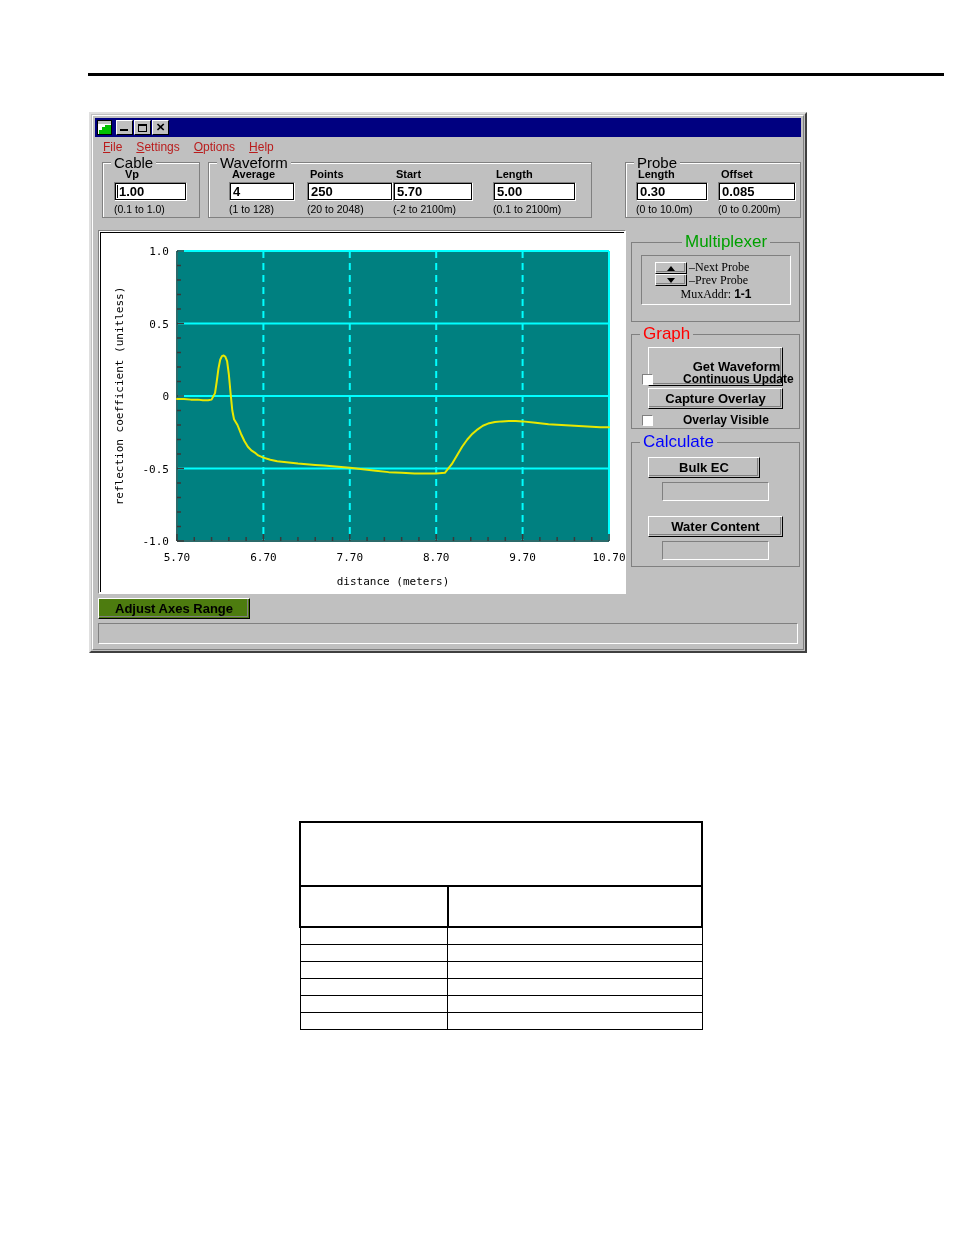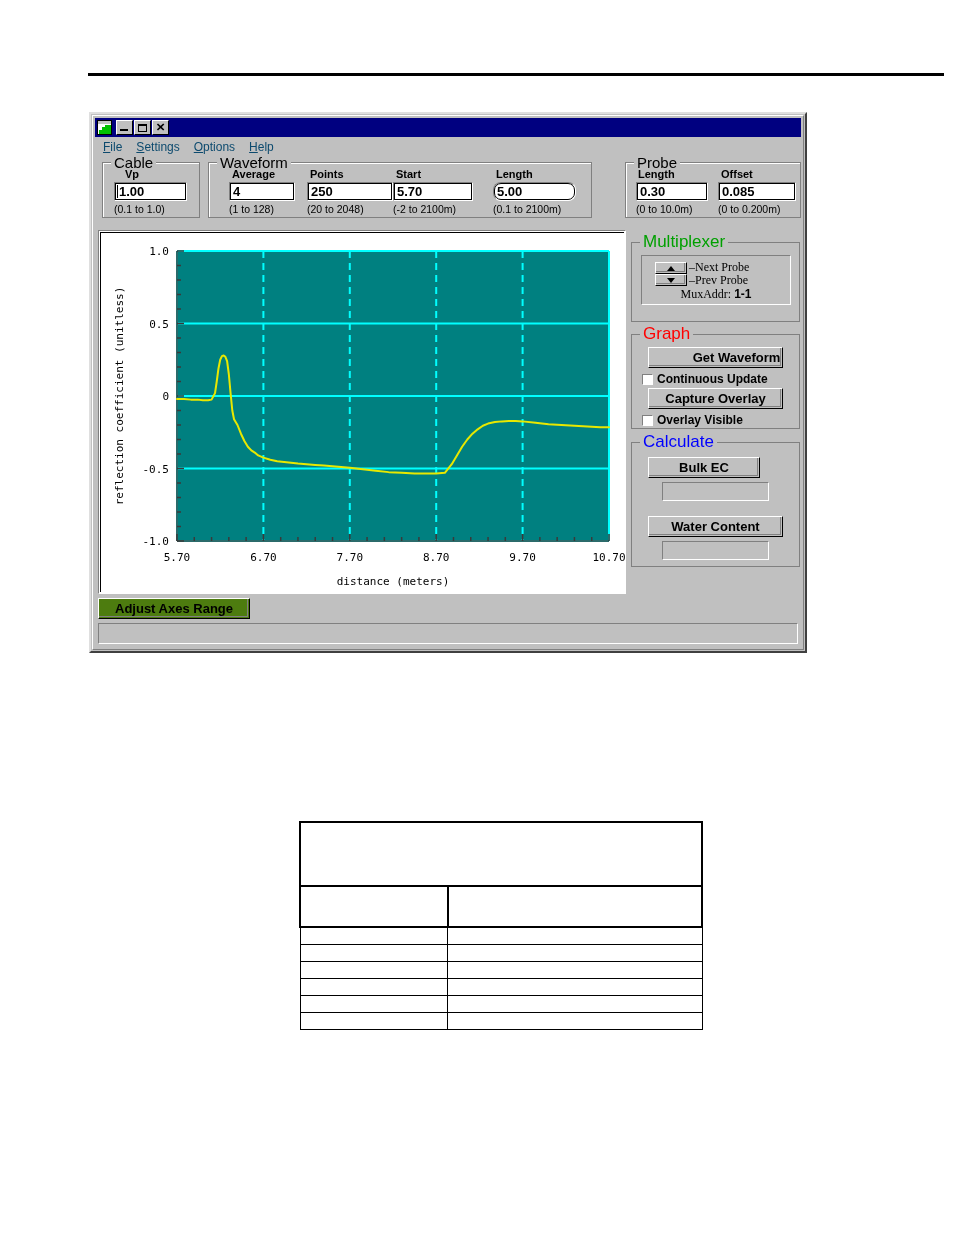--- a/index.html
+++ b/index.html
@@ -68,21 +68,21 @@
   }
   .wbtn.min::after{content:"";position:absolute;left:3px;bottom:3px;width:8px;height:2px;background:#000;}
   .wbtn.max::after{content:"";position:absolute;left:3px;top:3px;width:9px;height:8px;border:1px solid #000;border-top-width:2px;box-sizing:border-box;}
   .wbtn.close{font-weight:bold;font-size:11px;padding-bottom:1px;}
   .wbtn.close span{display:block;transform:scaleX(1.05);}
 
   
   .menubar{
     position:absolute;left:3px;top:22px;right:3px;height:18px;
     display:flex;align-items:center;gap:0px;
-    font-size:12px;color:#0c4a6e;
+    font-size:12px;color:#b91c1c;
   }
   .menuitem{padding:1px 7px 1px 7px;cursor:default;white-space:nowrap;}
   .menuitem u{text-decoration:underline;}
   .groupbox{
     position:absolute;
     border:1px solid #808080;
     border-top-color:#808080;
     box-shadow:1px 1px 0 0 #ffffff inset;
     box-sizing:border-box;
   }
@@ -195,21 +195,21 @@
   .muxaddr{position:absolute;left:0;right:0;top:31px;text-align:center;font-size:12px;color:#000;font-family:"Liberation Serif",serif;}
   .muxaddr b{font-family:"Liberation Sans",sans-serif;font-size:12px;}
 
   .chk-row{position:absolute;display:flex;align-items:center;gap:4px;}
   .chkbox{
     width:11px;height:11px;background:#ffffff;flex:0 0 auto;
     border-top:1px solid #808080;border-left:1px solid #808080;
     border-right:1px solid #ffffff;border-bottom:1px solid #ffffff;
     box-sizing:border-box;
   }
-  .chk-lbl{font-size:12px;font-weight:bold;color:#000;white-space:nowrap;}
+  .chk-lbl{font-size:12px;font-weight:bold;color:#000;white-space:nowrap;margin-left:26px;}
 
   .result-box{
     position:absolute;height:19px;background:#c0c0c0;
     border-top:1px solid #808080;border-left:1px solid #808080;
     border-right:1px solid #ffffff;border-bottom:1px solid #ffffff;
     box-sizing:border-box;
   }
 
   
   .statusbar{
@@ -286,21 +286,21 @@
           </div>
       <div class="fld-range" style="left:98px;top:40px;">(20 to 2048)</div>
 
       <div class="fld-label" style="left:187px;top:5px;">Start</div>
       <div class="fld-box" style="left:184px;top:19px;width:80px;">
             <span>5.70</span>
           </div>
       <div class="fld-range" style="left:184px;top:40px;">(-2 to 2100m)</div>
 
       <div class="fld-label" style="left:287px;top:5px;">Length</div>
-      <div class="fld-box" style="left:284px;top:19px;width:83px;border-radius:8px;">
+      <div class="fld-box" style="left:284px;top:19px;width:83px;">
             <span>5.00</span>
           </div>
       <div class="fld-range" style="left:284px;top:40px;">(0.1 to 2100m)</div>
     </div>
 
     <div class="groupbox" style="left:527px;top:10px;width:176px;height:56px;">
       <div class="group-legend">Probe</div>
 
       <div class="fld-label" style="left:12px;top:5px;">Length</div>
       <div class="fld-box" style="left:10px;top:19px;width:72px;">
@@ -397,40 +397,40 @@
             <polyline points="76.00,165.90 82.91,165.90 89.82,166.63 96.74,166.63 101.92,167.35 107.10,167.35 110.56,166.63 114.02,160.10 115.74,148.50 117.47,135.45 119.20,126.75 120.93,123.13 122.66,122.40 124.38,123.85 126.11,128.20 127.84,141.25 129.57,160.10 131.30,177.50 133.02,186.20 136.48,192.00 139.94,200.70 143.39,207.95 146.85,213.75 150.30,217.38 153.76,219.55 157.22,222.45 162.40,224.63 169.31,226.80 176.22,228.25 183.14,228.98 190.05,229.70 196.96,230.43 205.60,231.15 214.24,231.88 222.88,232.60 231.52,233.32 240.16,234.05 248.80,234.78 261.76,236.22 274.72,237.68 287.68,239.13 300.64,239.85 313.60,240.57 326.56,240.57 335.20,240.57 343.84,239.85 350.75,231.15 355.94,222.45 361.12,213.75 366.30,206.50 371.49,200.70 376.67,196.35 381.86,192.72 387.04,190.55 393.95,189.10 400.86,188.38 407.78,187.94 414.69,187.94 421.60,188.38 434.56,189.82 447.52,191.28 460.48,192.00 473.44,192.72 486.40,193.45 499.36,194.18 508.00,194.18" fill="none" stroke="#e8e800" stroke-width="2" stroke-linejoin="round" stroke-linecap="round"></polyline>
           </svg>
     </div>
   </div>
 
   <div class="adjust-btn">Adjust Axes Range</div>
 
   <div class="right-panel">
 
     <div class="sect" style="top:12px;height:80px;">
-      <div class="sect-legend" style="color:#00a000;">Multiplexer</div>
+      <div class="sect-legend" style="color:#00a000;margin-left:42px;">Multiplexer</div>
       <div class="mux-box">
         <div class="spin" style="left:13px;top:6px;">
           <div class="tri-up"></div>
         </div>
         <div class="spin" style="left:13px;top:18px;">
           <div class="tri-dn"></div>
         </div>
         <div class="probe-lbl" style="left:47px;top:4px;">–Next Probe</div>
         <div class="probe-lbl" style="left:47px;top:17px;">–Prev Probe</div>
         <div class="muxaddr">
           <span>MuxAddr:</span>
           <b>1-1</b>
         </div>
       </div>
     </div>
 
     <div class="sect" style="top:104px;height:95px;">
       <div class="sect-legend" style="color:#ff0000;">Graph</div>
-      <div class="btn" style="position:absolute;left:16px;top:12px;width:135px;height:21px;padding-left:42px;">Get Waveform</div>
+      <div class="btn" style="position:absolute;left:16px;top:12px;width:135px;height:39px;padding-left:42px;">Get Waveform</div>
       <div class="chk-row" style="left:10px;top:37px;">
         <span class="chkbox"></span>
         <span class="chk-lbl">Continuous Update</span>
       </div>
       <div class="btn" style="position:absolute;left:16px;top:53px;width:135px;height:21px;">Capture Overlay</div>
       <div class="chk-row" style="left:10px;top:78px;">
         <span class="chkbox"></span>
         <span class="chk-lbl">Overlay Visible</span>
       </div>
     </div>

